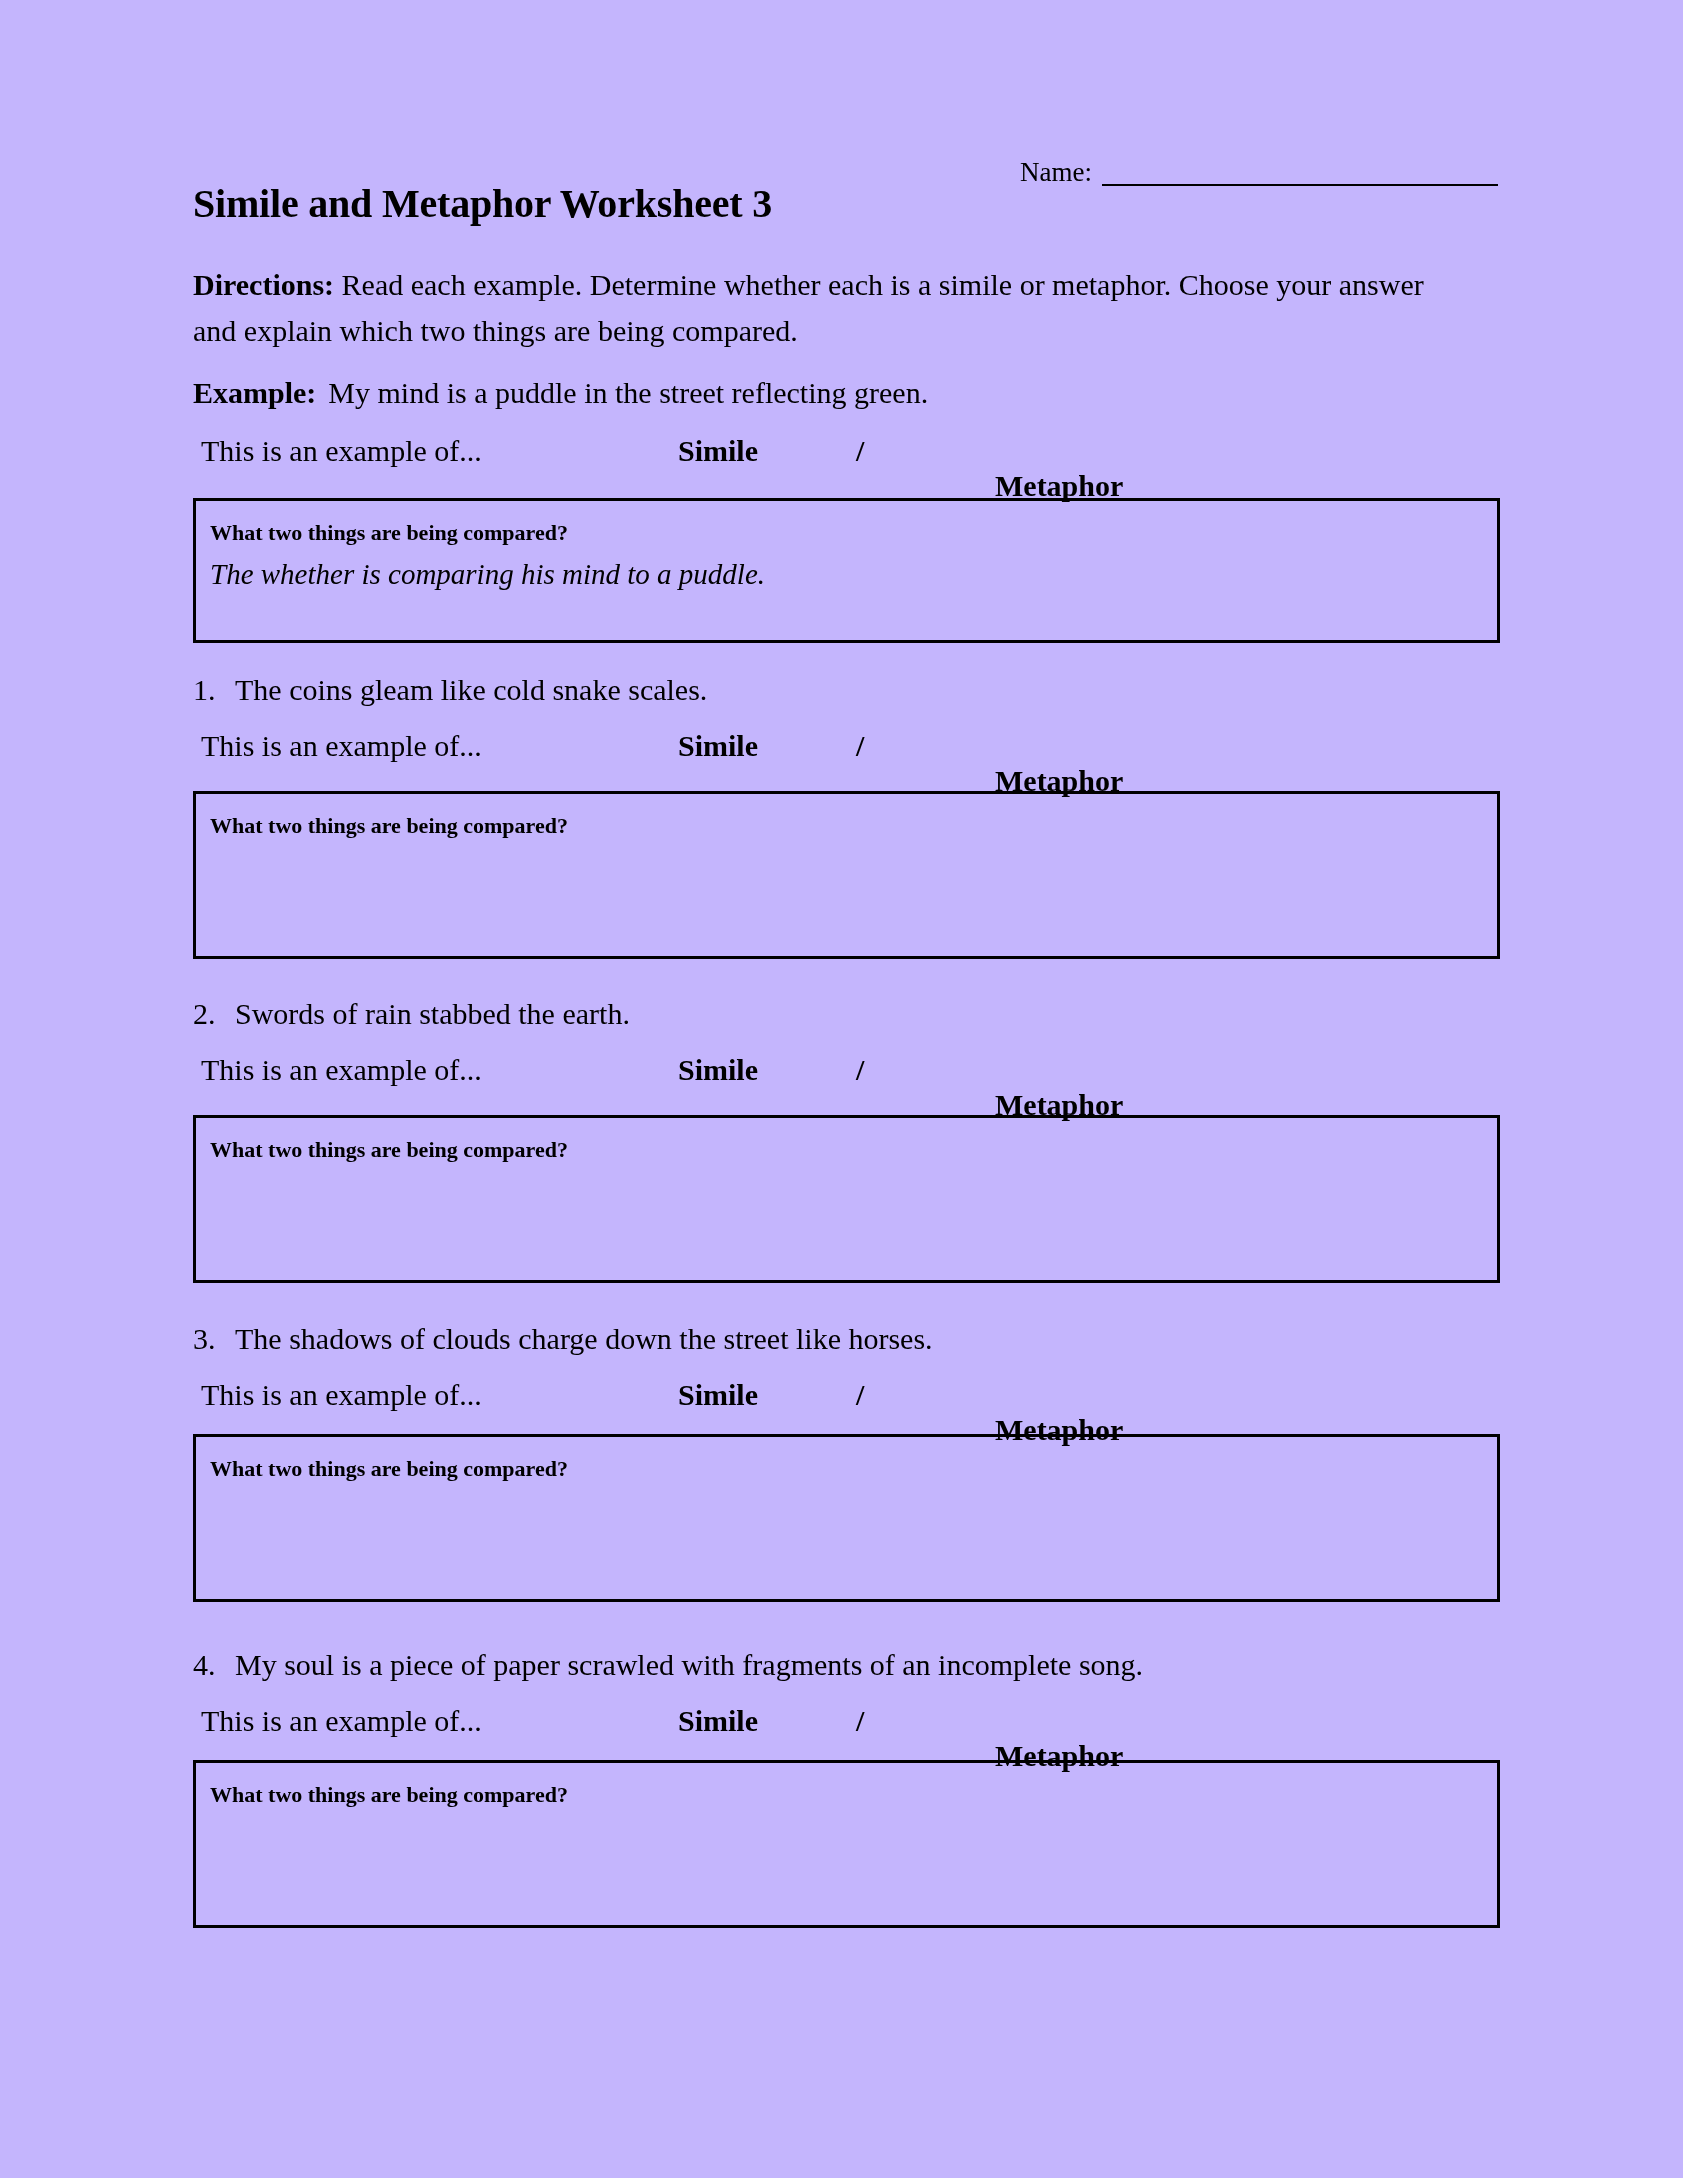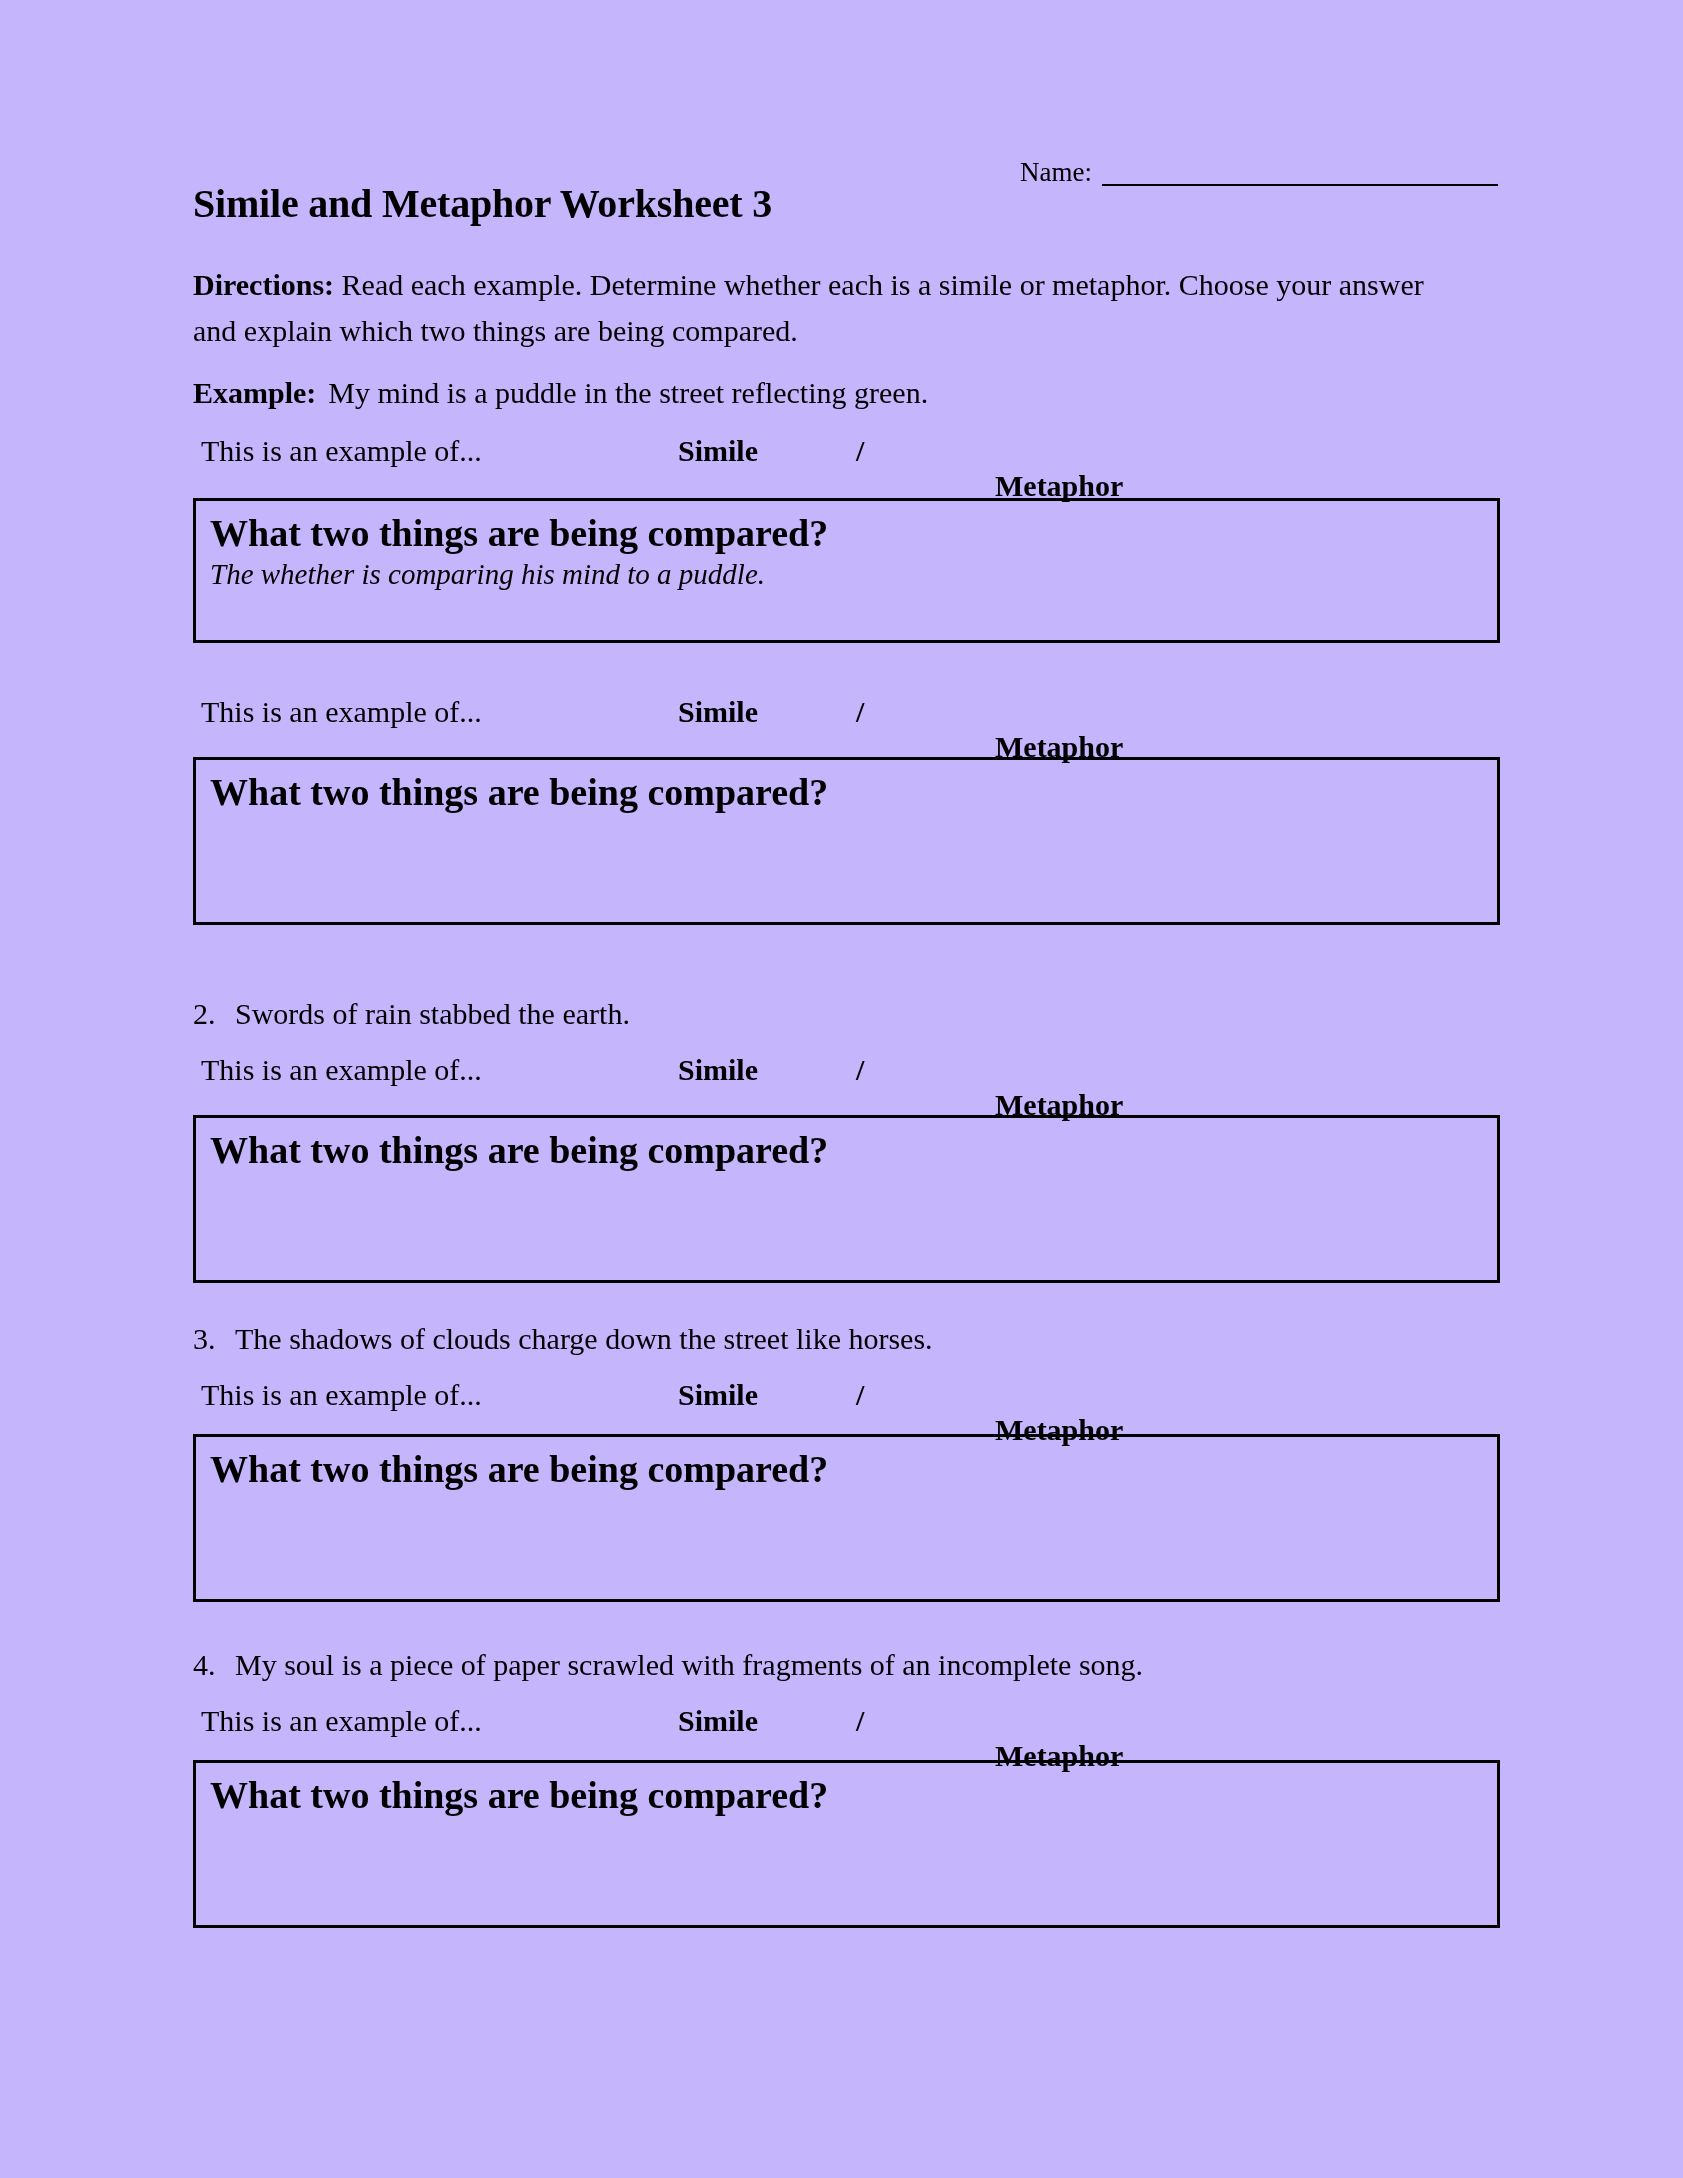--- a/index.html
+++ b/index.html
@@ -113,21 +113,21 @@
   }
   .choice-row .chosen { text-decoration: underline; }
 
   .answer-box {
     border: 3px solid #000;
     box-sizing: border-box;
     width: 1307px;
     padding: 12px 14px 0 14px;
   }
   .answer-q {
-    font-size: 38px;
+    font-size: 22px;
     font-weight: bold;
     line-height: 40px;
     white-space: nowrap;
   }
   .answer-a {
     font-size: 29px;
     font-style: italic;
     line-height: 42px;
     white-space: nowrap;
   }
@@ -160,20 +160,23 @@
         <span class="slash">/</span>
         <span class="opt-metaphor chosen">Metaphor</span>
       </div>
       <div class="answer-box" style="height:145px;margin-top:22px;">
         <div class="answer-q">What two things are being compared?</div>
         <div class="answer-a">The whether is comparing his mind to a puddle.</div>
       </div>
     </div>
 
     <div class="item" style="top:673px;">
+      <div class="prompt">
+        <span class="num">1.</span><span>The coins gleam like cold snake scales.</span>
+      </div>
       <div class="choice-row" style="margin-top:22px;">
         <span class="lead">This is an example of...</span>
         <span class="opt-simile">Simile</span>
         <span class="slash">/</span>
         <span class="opt-metaphor">Metaphor</span>
       </div>
       <div class="answer-box" style="height:168px;margin-top:20px;">
         <div class="answer-q">What two things are being compared?</div>
         <div class="answer-a"></div>
       </div>

